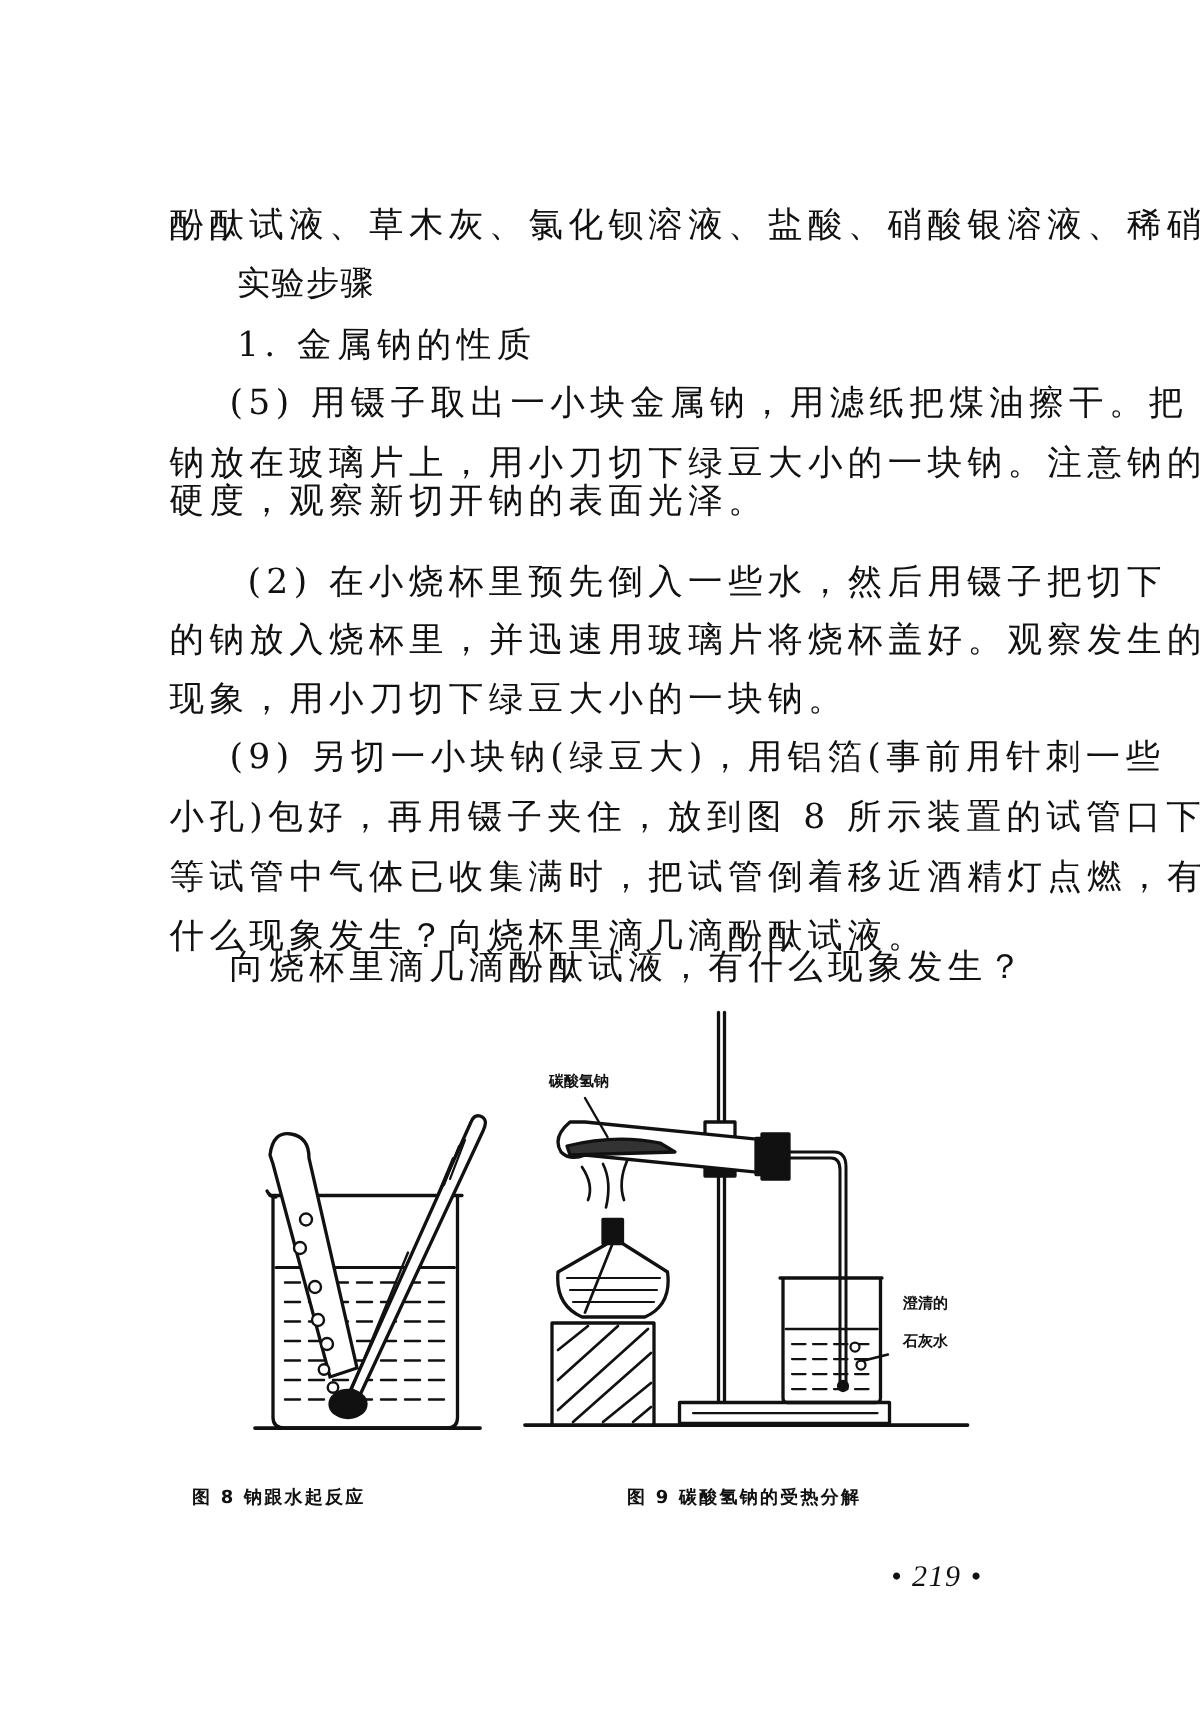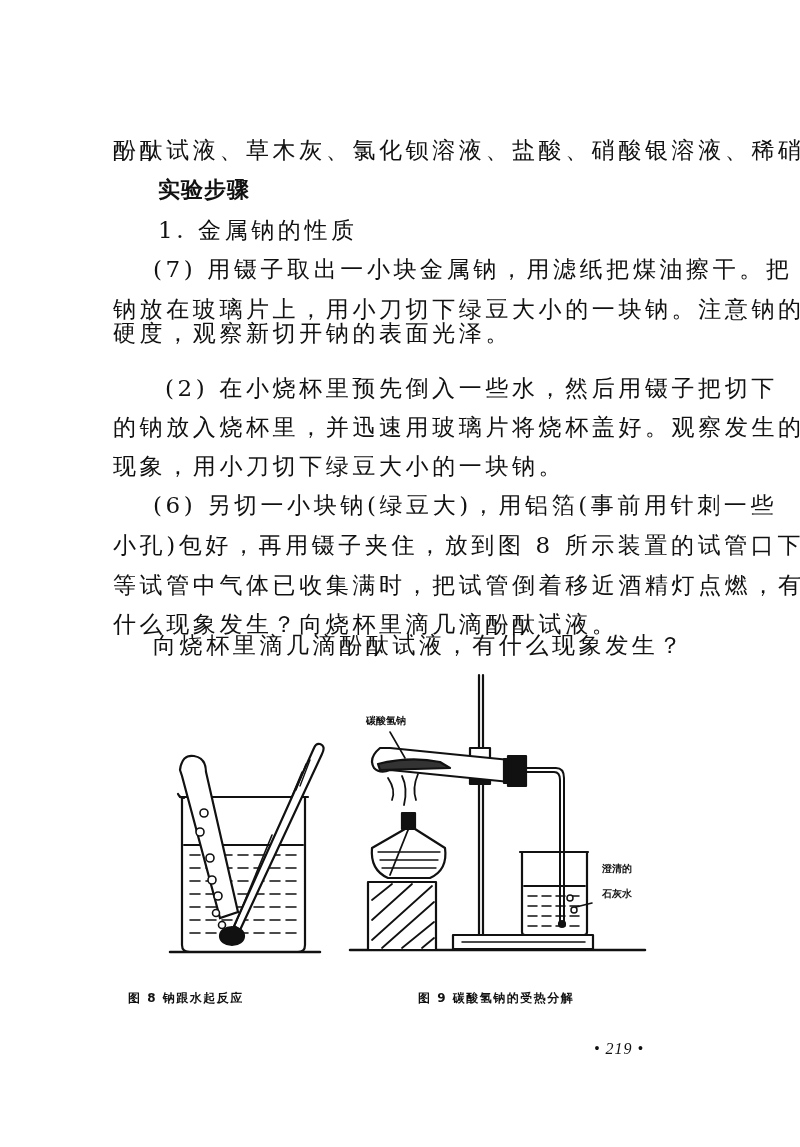--- a/index.html
+++ b/index.html
@@ -1,41 +1,41 @@
 <!DOCTYPE html>
 <html><head>
 <meta charset="utf-8">
 <style>
   html, body { margin: 0; padding: 0; background: #ffffff; }
   body { width: 800px; height: 1147px; position: relative; overflow: hidden;
          font-family: "DejaVu Serif", "Liberation Serif", serif; color: #111; }
   .line { position: absolute; left: 0; font-size: 23px; line-height: 30px; letter-spacing: 3.6px; white-space: nowrap; }
-  .bold { font-family: "DejaVu Sans", "Liberation Sans", sans-serif; font-weight: bold; letter-spacing: 1px; text-align: right; }
+  .bold { font-family: "DejaVu Sans", "Liberation Sans", sans-serif; font-weight: normal; letter-spacing: 1px; text-align: right; }
   .caption { position: absolute; font-family: "DejaVu Sans", "Liberation Sans", sans-serif; font-weight: bold; font-size: 12px; letter-spacing: 1.5px; white-space: nowrap; }
-  .pageno { position: absolute; font-family: "Liberation Serif", serif; font-style: italic; font-size: 16px; letter-spacing: 1px; }
+  .pageno { position: absolute; font-family: "Liberation Serif", serif; font-style: italic; font-size: 20px; letter-spacing: 1px; }
   .label { position: absolute; font-family: "DejaVu Sans", "Liberation Sans", sans-serif; font-weight: bold; font-size: 10px; white-space: nowrap; }
   svg { position: absolute; overflow: visible; }
 </style>
 </head>
 <body>
 
 <div>
   <div class="line" style="top:135px; left:113px;">酚酞试液、草木灰、氯化钡溶液、盐酸、硝酸银溶液、稀硝酸。</div>
   <div class="line bold" style="top:175px; left:158px; font-size:22px;">实验步骤</div>
   <div class="line" style="top:215px; left:158px;">1. 金属钠的性质</div>
 
-  <div class="line" style="top:254px; left:153px;">(7) 用镊子取出一小块金属钠，用滤纸把煤油擦干。把</div>
+  <div class="line" style="top:254px; left:153px;">(5) 用镊子取出一小块金属钠，用滤纸把煤油擦干。把</div>
   <div class="line" style="top:294px; left:113px;">钠放在玻璃片上，用小刀切下绿豆大小的一块钠。注意钠的</div>
   <div class="line" style="top:319px; left:113px;font-family:Liberation Serif, serif;">硬度，观察新切开钠的表面光泽。</div>
 
   <div class="line" style="top:373px; left:153px;margin-left:12px;">(2) 在小烧杯里预先倒入一些水，然后用镊子把切下</div>
   <div class="line" style="top:412px; left:113px;">的钠放入烧杯里，并迅速用玻璃片将烧杯盖好。观察发生的</div>
   <div class="line" style="top:451px; left:113px;">现象，用小刀切下绿豆大小的一块钠。</div>
 
-  <div class="line" style="top:490px; left:153px;">(6) 另切一小块钠(绿豆大)，用铝箔(事前用针刺一些</div>
+  <div class="line" style="top:490px; left:153px;">(9) 另切一小块钠(绿豆大)，用铝箔(事前用针刺一些</div>
   <div class="line" style="top:530px; left:113px;">小孔)包好，再用镊子夹住，放到图 8 所示装置的试管口下。</div>
   <div class="line" style="top:570px; left:113px;">等试管中气体已收集满时，把试管倒着移近酒精灯点燃，有</div>
   <div class="line" style="top:609px; left:113px;">什么现象发生？向烧杯里滴几滴酚酞试液。</div>
   <div class="line" style="top:630px; left:153px; top:630px;">向烧杯里滴几滴酚酞试液，有什么现象发生？</div>
 </div>
 
 <svg width="180" height="230" style="left:160px; top:740px;" viewBox="0 0 180 230">
   <g stroke="#111" fill="none" stroke-width="2.2" stroke-linecap="round">
 
     <path d="M20 57 L148 57 M22 57 L22 205 Q22 212 30 212 L138 212 Q145 212 145 205 L145 57"></path>

